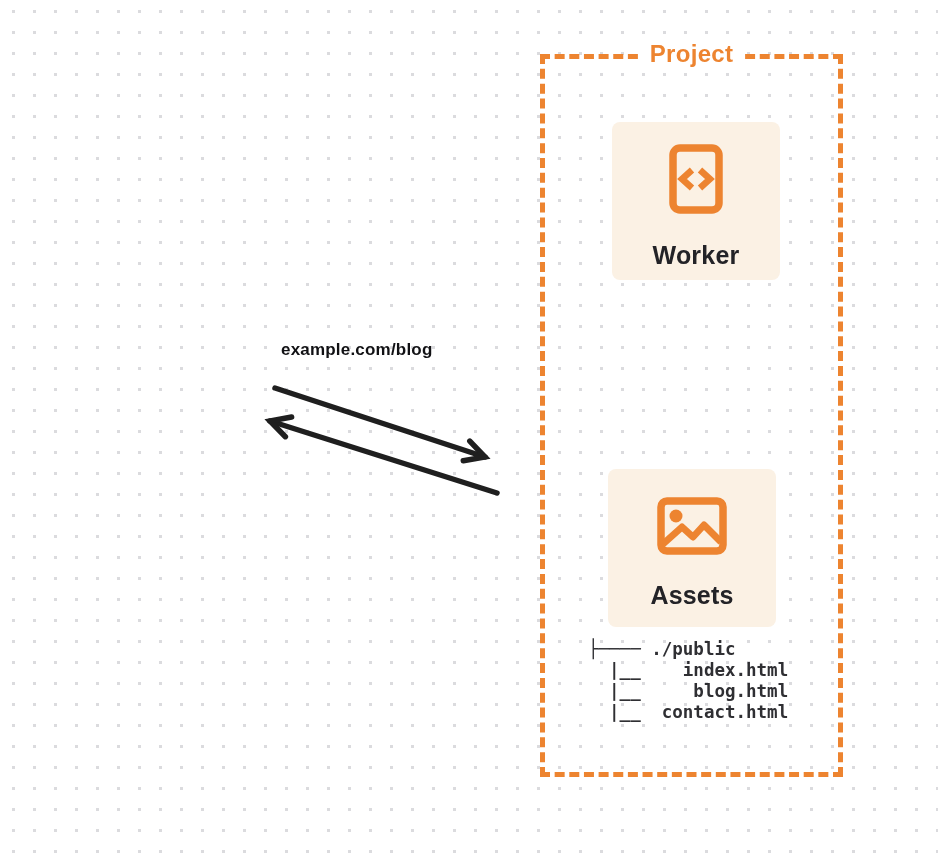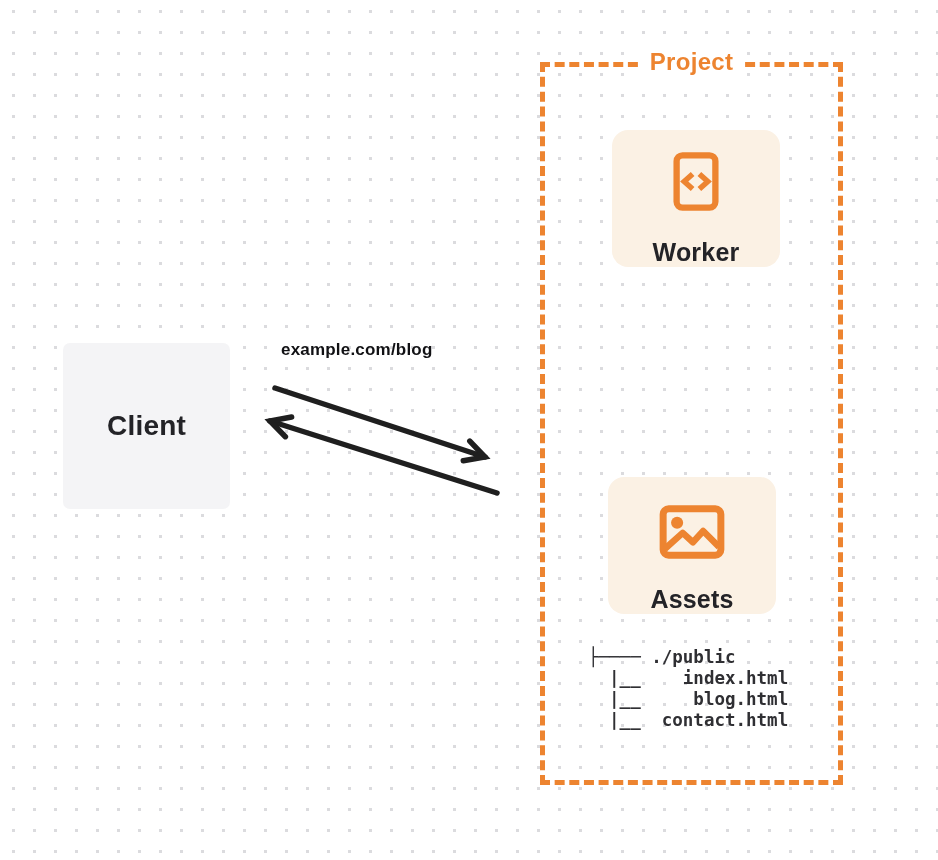--- a/index.html
+++ b/index.html
@@ -52,41 +52,41 @@
     left:255px; top:375px;
   }
   .arrow-stroke{
     fill:none; stroke:var(--arrow); stroke-width:5.5;
     stroke-linecap:round;
   }
 
   
   .project-box{
     position:absolute;
-    left:540px; top:62px;
+    left:540px; top:54px;
     width:303px; height:723px;
     border:5px dashed var(--accent);
   }
   .project-label{
     position:absolute;
     top:-19px; left:50%;
     transform:translateX(-50%);
     background:#ffffff;
     padding:0 9px;
     font-size:24px; font-weight:700; color:var(--accent);
     letter-spacing:0.3px;
     white-space:nowrap;
   }
 
   
   .card{
     position:absolute;
-    width:168px; height:137px;
+    width:168px; height:158px;
     background:var(--card-bg);
-    border-radius:16px;
+    border-radius:8px;
     display:flex; flex-direction:column; align-items:center;
   }
   .worker-card{left:67px; top:63px;}
   .assets-card{left:63px; top:410px;}
   .card-label{
     font-size:25px; font-weight:700; color:var(--text-dark);
     letter-spacing:0.2px;
   }
   .worker-card svg{margin-top:22px;}
   .worker-card .card-label{margin-top:27px;}
@@ -103,23 +103,20 @@
     font-weight:700;
     color:var(--tree-text);
     white-space:pre;
   }
 </style>
 </head>
 <body>
 
 <div class="canvas">
 
-  <div class="client-box">
-    <span>Client</span>
-  </div>
 
   <div class="request-label">example.com/blog</div>
 
   <svg class="arrows" width="260" height="130" viewBox="0 0 260 130">
     <g>
       <path class="arrow-stroke" d="M20,13 L230,82"></path>
       <path class="arrow-stroke" d="M214.8,66.1 L230,82 L208.3,85.7"></path>
     </g>
     <g>
       <path class="arrow-stroke" d="M242,118 L15,46"></path>

